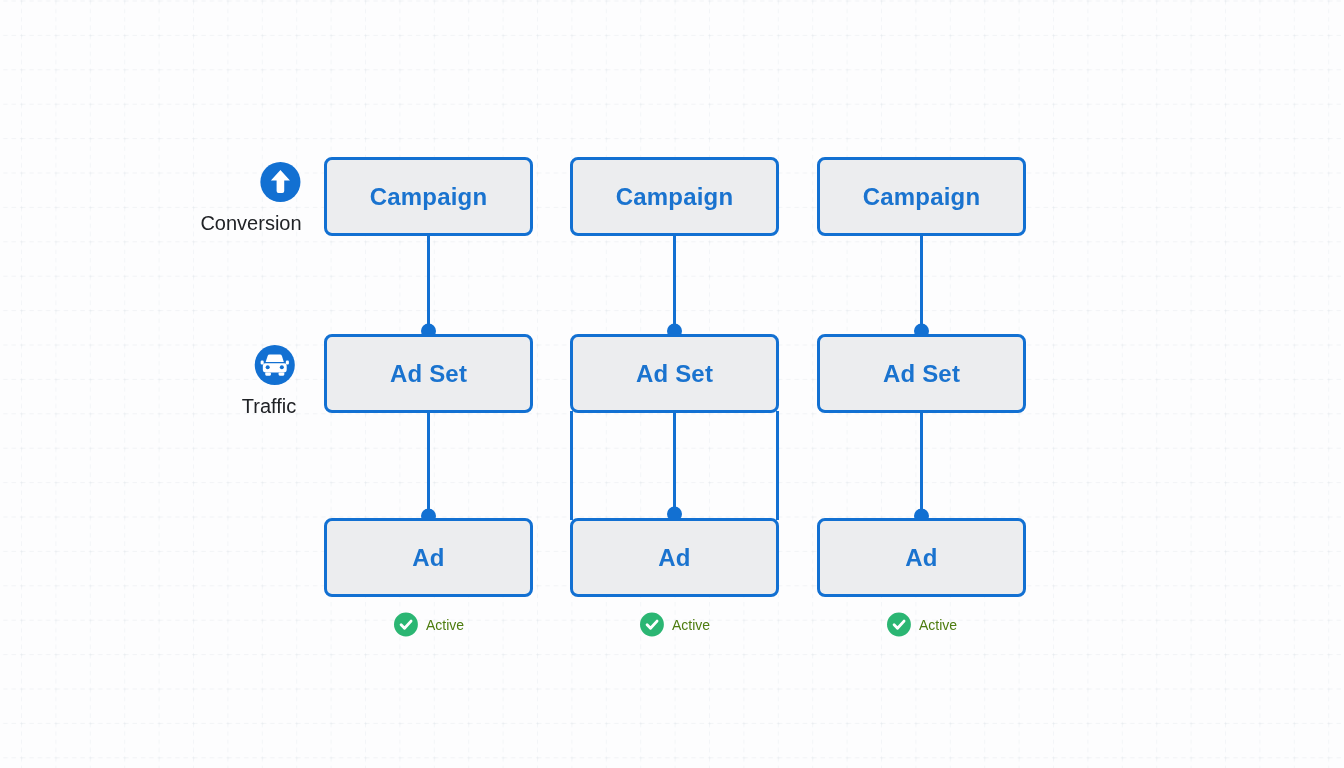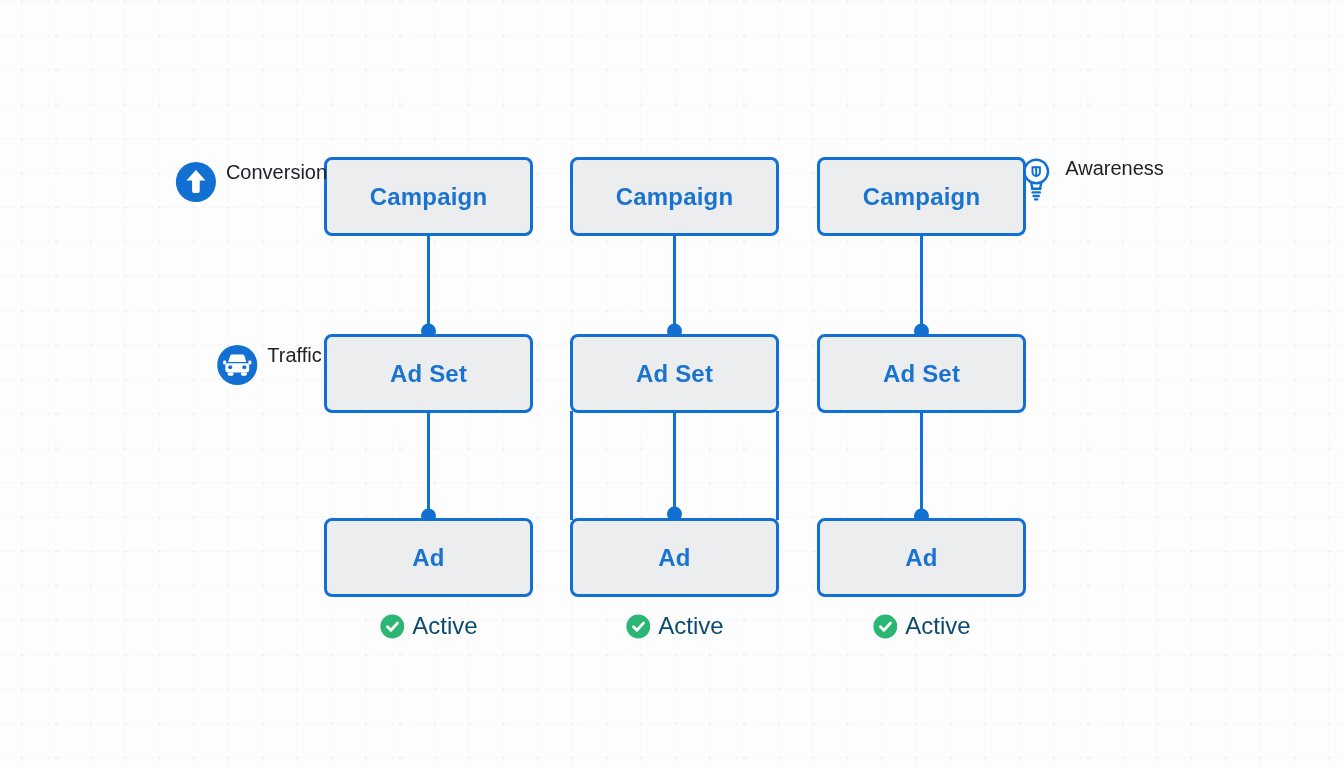--- a/index.html
+++ b/index.html
@@ -42,30 +42,30 @@
 
   
   .status-badge {
     position: absolute;
     display: flex;
     align-items: center;
     gap: 8px;
     transform: translateX(-50%);
   }
   .status-label {
-    font-size: 24px;
-    color: #0c4a6e;
+    font-size: 14px;
+    color: #4d7c0f;
   }
 
   
   .objective {
     position: absolute;
     display: flex;
-    flex-direction: row;
-    align-items: flex-start;
+    flex-direction: column;
+    align-items: flex-end;
     gap: 9px;
     transform: translateX(-50%);
   }
   .objective-label {
     font-size: 20px;
     color: #202226;
     white-space: nowrap;
   }
 </style>
 </head>
@@ -177,30 +177,14 @@
         <rect x="33.6" y="17.4" width="3.2" height="4.2" rx="1.2"></rect>
         <rect x="12" y="29.8" width="6" height="3.4" rx="1.2"></rect>
         <rect x="26" y="29.8" width="6" height="3.4" rx="1.2"></rect>
       </g>
       <circle cx="14.6" cy="24.4" r="2.1" fill="#1270d2"></circle>
       <circle cx="29.4" cy="24.4" r="2.1" fill="#1270d2"></circle>
     </svg>
     <span class="objective-label">Traffic</span>
   </div>
 
-  <div class="objective" style="left:1090px; top:157px;">
-    <svg width="40" height="50" viewBox="0 0 40 50" aria-hidden="true">
-      <g fill="none" stroke="#1270d2" stroke-width="2.4" stroke-linecap="round">
-        <circle cx="20" cy="14.5" r="11.8"></circle>
-        <path d="M14.8 25.2 L16.2 31.5"></path>
-        <path d="M25.2 25.2 L23.8 31.5"></path>
-        <path d="M15.8 31.8 H24.2"></path>
-        <path d="M16.4 35.4 H23.6"></path>
-        <path d="M17.4 39 H22.6"></path>
-        <path d="M19 42.4 H21"></path>
-        <path d="M16.3 10.2 v5 a3.7 3.7 0 0 0 7.4 0 v-5 Z" stroke-width="2"></path>
-        <path d="M20 10.2 V19" stroke-width="2"></path>
-      </g>
-    </svg>
-    <span class="objective-label">Awareness</span>
-  </div>
 
 </div>
 
 </body></html>

